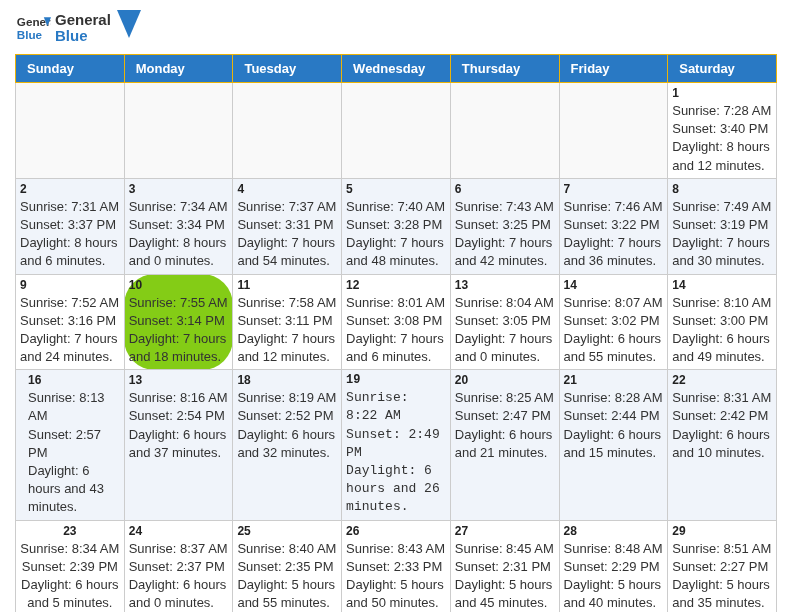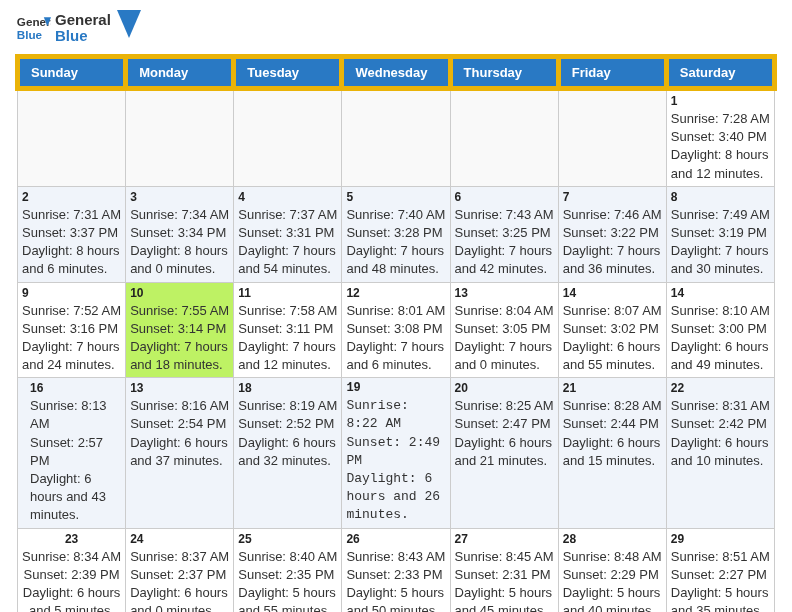--- a/index.html
+++ b/index.html
@@ -42,21 +42,21 @@
       border-collapse: collapse;
       border: 1px solid #ccc;
     }
     .calendar th {
       background-color: #2979c4;
       color: #fff;
       font-size: 13px;
       font-weight: bold;
       padding: 6px 11px;
       text-align: left;
-      border: 5px solid #eab308;
+      border: 1px solid #eab308;
     }
     .calendar td {
       vertical-align: top;
       border: 1px solid #ccc;
       width: calc(100% / 7);
       min-height: 80px;
       padding: 3px 4px;
       background: #fff;
       font-size: 10px;
       color: #333;
@@ -157,21 +157,21 @@
         <td style="background: rgb(240, 244, 250);">
           <span class="day-number">8</span>
           <div class="day-info">Sunrise: 7:49 AM<br>Sunset: 3:19 PM<br>Daylight: 7 hours and 30 minutes.</div>
         </td>
       </tr>
       <tr>
         <td style="background: rgb(255, 255, 255);">
           <span class="day-number">9</span>
           <div class="day-info">Sunrise: 7:52 AM<br>Sunset: 3:16 PM<br>Daylight: 7 hours and 24 minutes.</div>
         </td>
-        <td style="background: #bef264;">
+        <td style="background: #84cc16; border-radius: 31px;">
           <span class="day-number">10</span>
           <div class="day-info">Sunrise: 7:55 AM<br>Sunset: 3:14 PM<br>Daylight: 7 hours and 18 minutes.</div>
         </td>
         <td style="background: rgb(255, 255, 255);">
           <span class="day-number">11</span>
           <div class="day-info">Sunrise: 7:58 AM<br>Sunset: 3:11 PM<br>Daylight: 7 hours and 12 minutes.</div>
         </td>
         <td style="background: rgb(255, 255, 255);">
           <span class="day-number">12</span>
           <div class="day-info">Sunrise: 8:01 AM<br>Sunset: 3:08 PM<br>Daylight: 7 hours and 6 minutes.</div>

